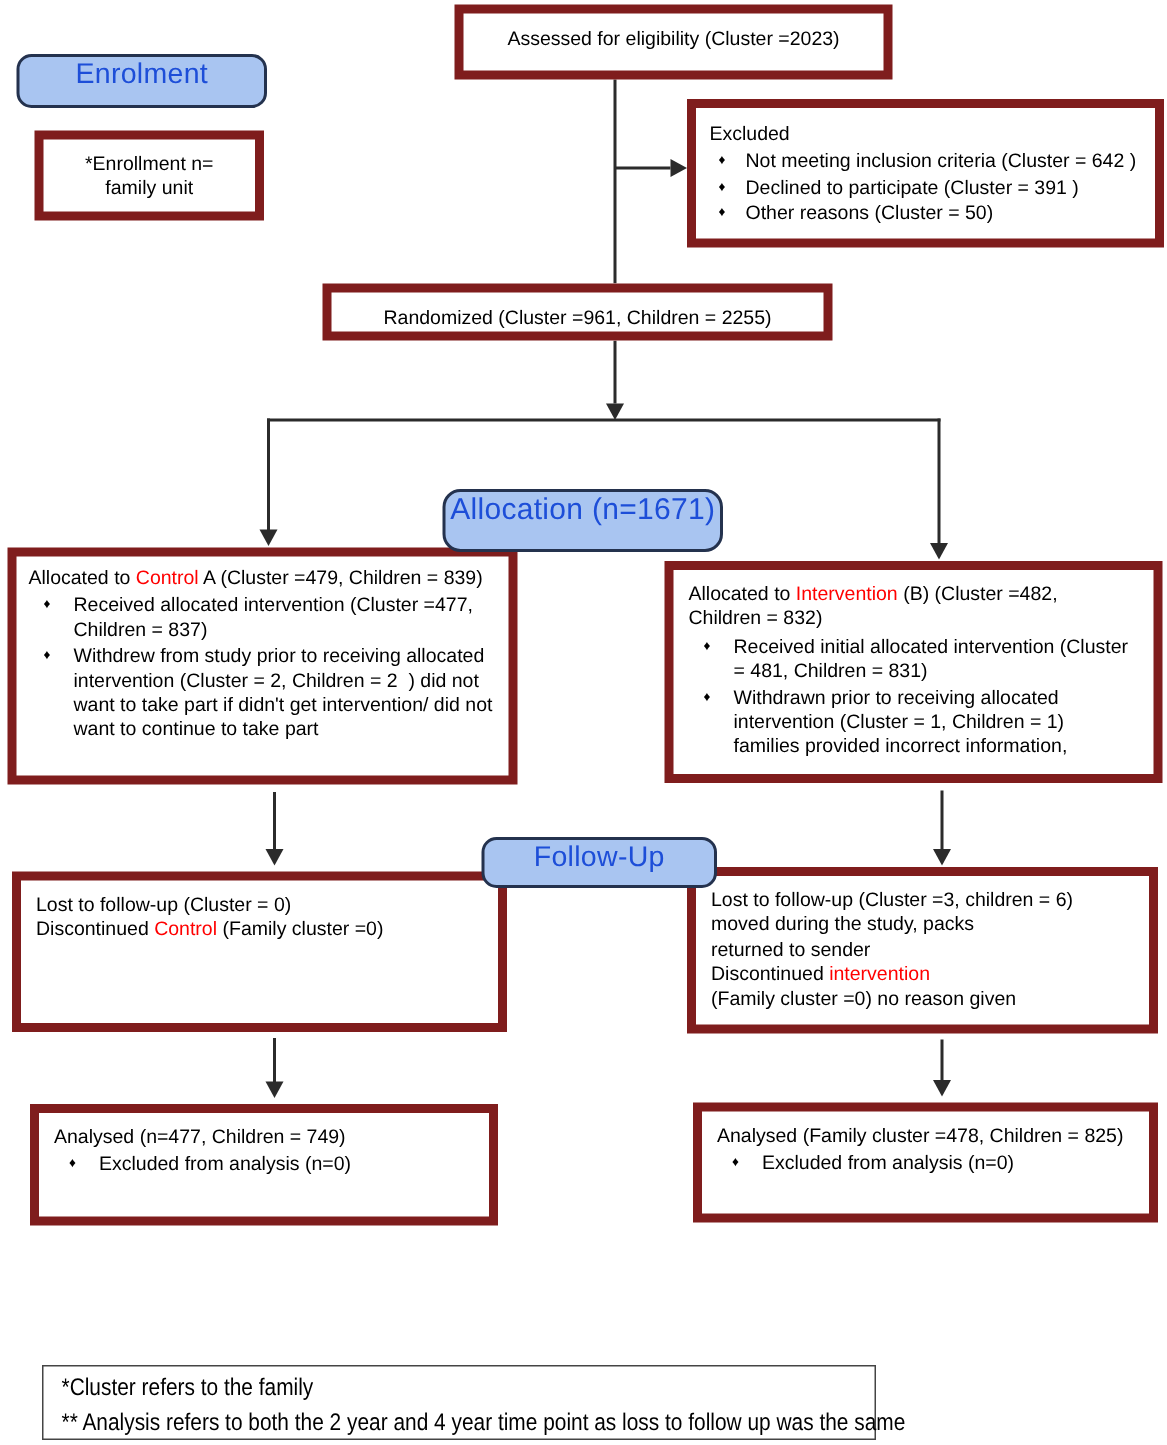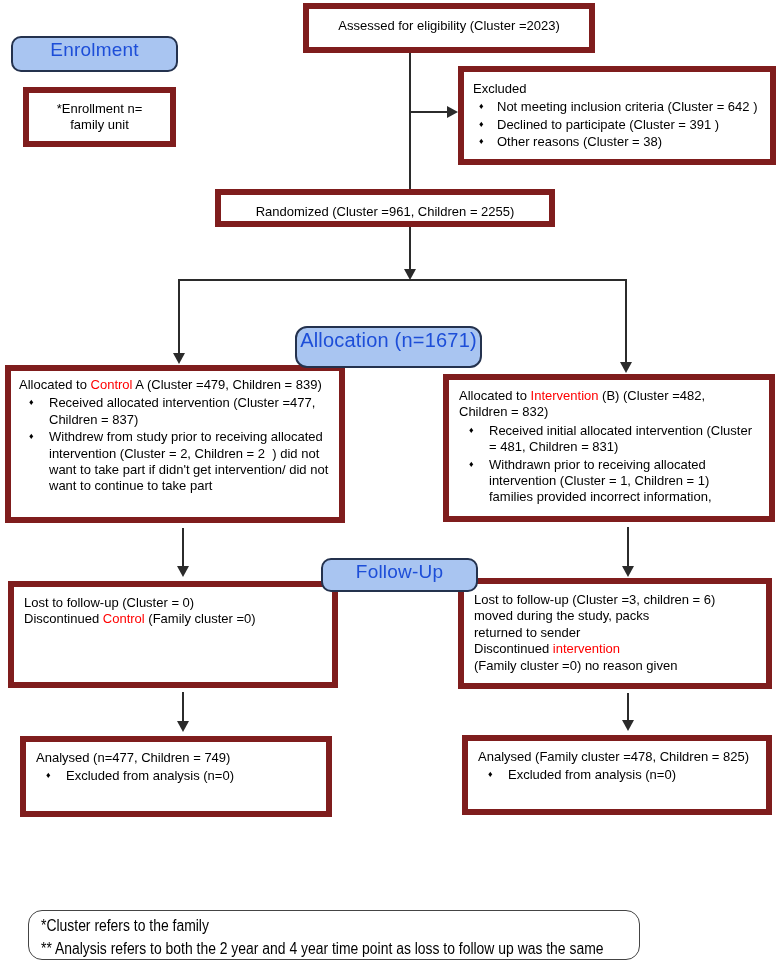--- a/index.html
+++ b/index.html
@@ -46,21 +46,21 @@
   <div class="line" style="left:409px;top:52px;width:2px;height:137px;"></div>
 
   <div class="line" style="left:410px;top:111px;width:37px;height:2px;"></div>
   <div class="ah-r" style="left:447px;top:106px;"></div>
 
   <div class="box" style="left:458px;top:66px;width:318px;height:99px;padding:9px 6px 0 9px;">
     <div>Excluded</div>
     <ul class="bl">
       <li class="bul bul-sm"><span class="b">♦</span><span>Not meeting inclusion criteria (Cluster = 642 )</span></li>
       <li class="bul bul-sm"><span class="b">♦</span><span>Declined to participate (Cluster = 391 )</span></li>
-      <li class="bul bul-sm"><span class="b">♦</span><span>Other reasons (Cluster = 38)</span></li>
+      <li class="bul bul-sm"><span class="b">♦</span><span>Other reasons (Cluster = 50)</span></li>
     </ul>
   </div>
 
   <div class="box ctr" style="left:215px;top:189px;width:340px;height:38px;line-height:33px;">
     <span>Randomized (Cluster =961, Children = 2255)</span>
   </div>
 
   <div class="line" style="left:409px;top:227px;width:2px;height:42px;"></div>
   <div class="ah-d" style="left:404px;top:269px;"></div>
   <div class="line" style="left:178px;top:279px;width:449px;height:2px;"></div>
@@ -132,18 +132,18 @@
   </div>
 
   <div class="box" style="left:462px;top:735px;width:310px;height:80px;padding:8px 6px 0 10px;">
     <div>Analysed (Family cluster =478, Children = 825)</div>
     <ul class="bl">
       <li class="bul"><span class="b">♦</span><span>Excluded from analysis (n=0)</span></li>
     </ul>
   </div>
 
 
-  <div class="box" style="left:28px;top:910px;width:612px;height:50px;border-width:1.5px;border-color:#444;padding:3px 12px 0 12px;border-radius:14px;">
+  <div class="box" style="left:28px;top:910px;width:556px;height:50px;border-width:1.5px;border-color:#444;padding:3px 12px 0 12px;">
     <div class="cond">*Cluster refers to the family</div>
     <div class="cond">** Analysis refers to both the 2 year and 4 year time point as loss to follow up was the same</div>
   </div>
 
 </div>
 
 </body></html>

